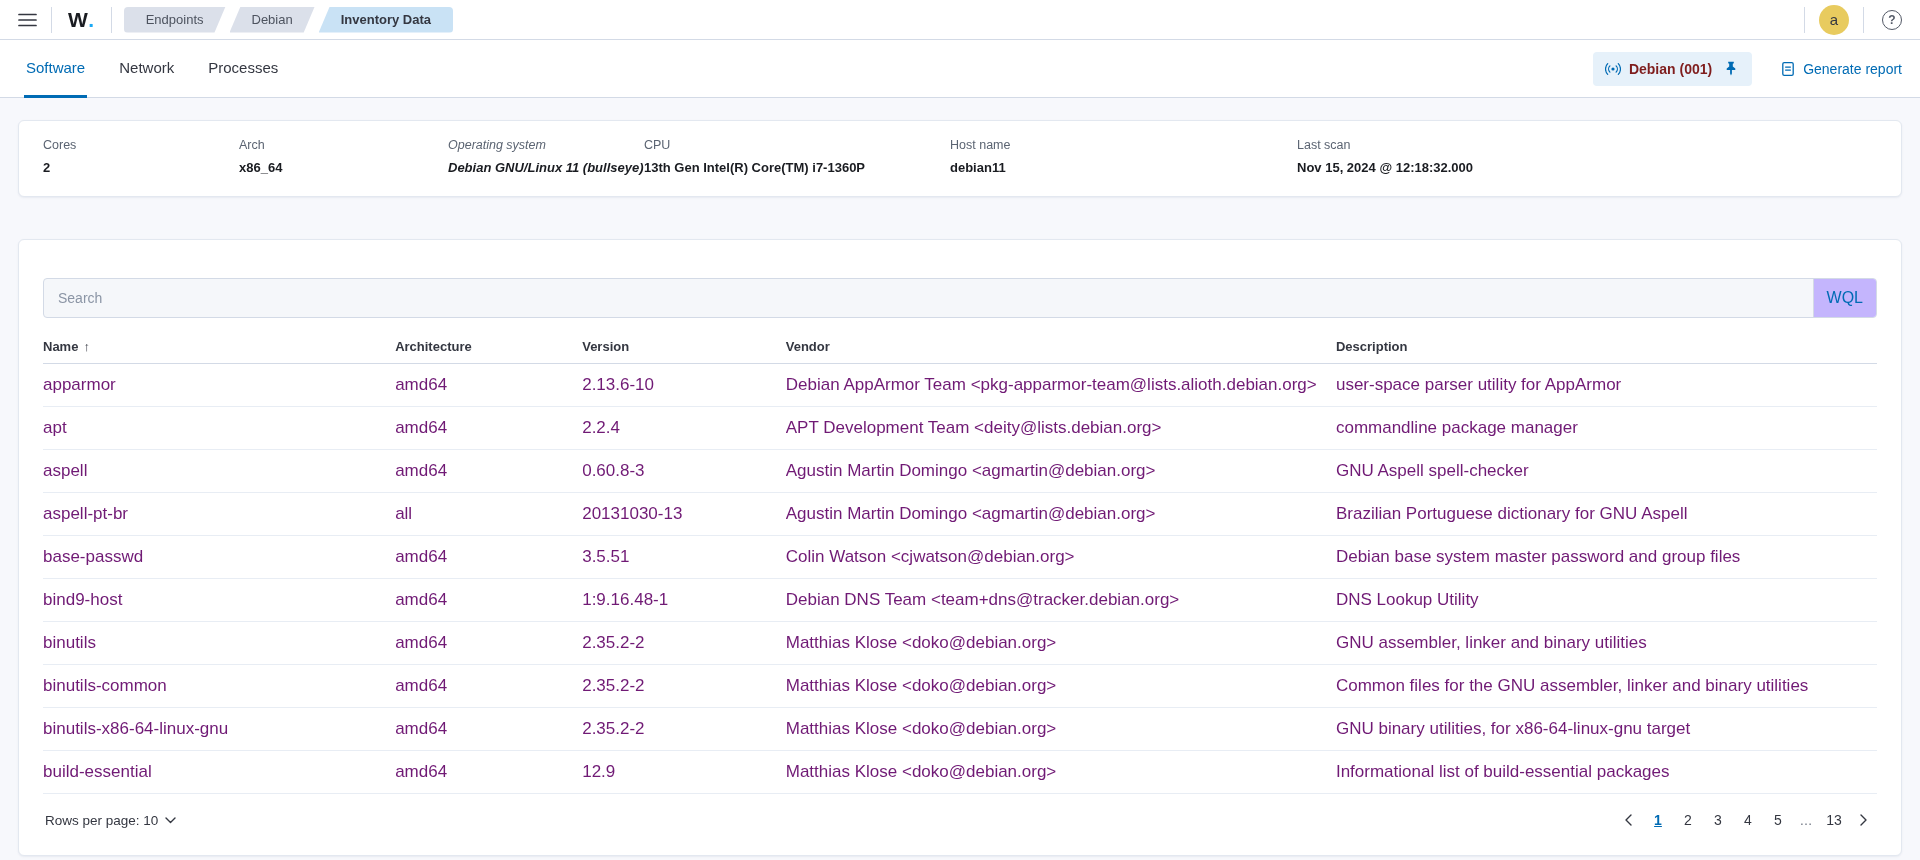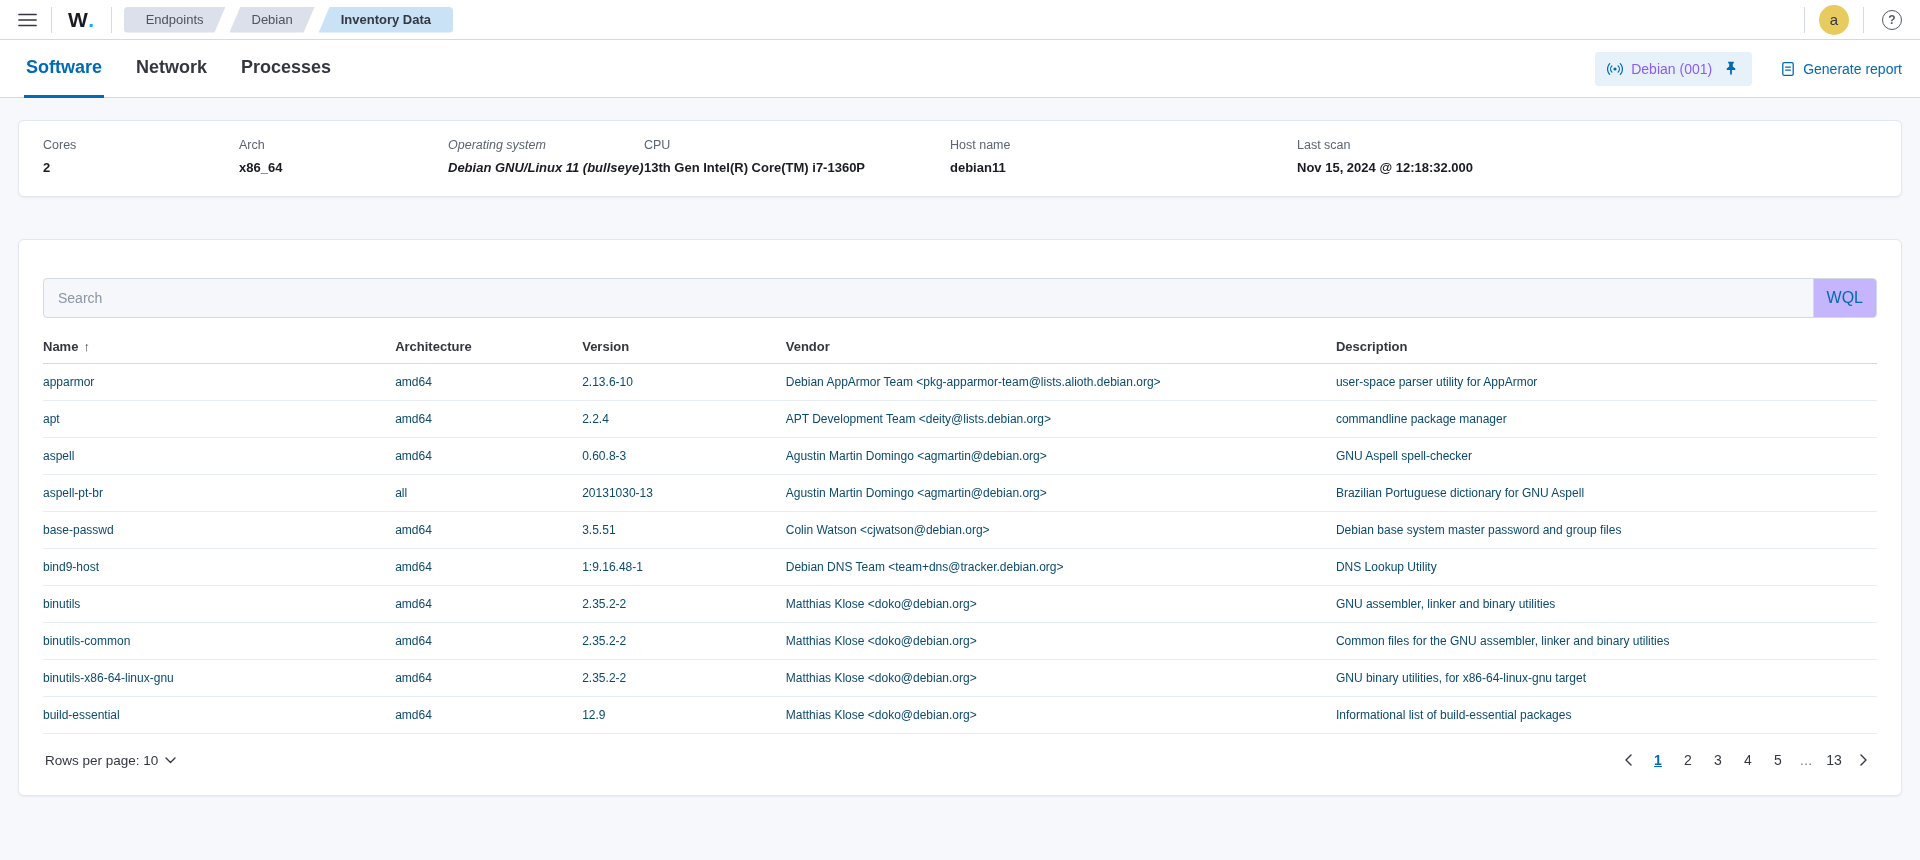--- a/index.html
+++ b/index.html
@@ -43,29 +43,29 @@
   }
   .help-icon::after { content: "?"; font-size: 12px; font-weight: 700; color: #535966; }
 
   
   .tabsbar {
     height: 58px; background: #fff; border-bottom: 1px solid #d3dae6;
     display: flex; align-items: stretch; padding: 0 18px 0 24px;
   }
   .tabs { display: flex; align-items: stretch; gap: 30px; }
   .tab {
-    display: flex; align-items: center; font-size: 18px; color: #343741;
-    border-bottom: 3px solid transparent; padding: 0 2px; margin-bottom: -1px; font-weight: bold;
+    display: flex; align-items: center; font-size: 15px; color: #343741;
+    border-bottom: 3px solid transparent; padding: 0 2px; margin-bottom: -1px;
   }
   .tab.active { color: #006bb4; border-bottom-color: #006bb4; }
   .tabsbar .spacer { flex: 1; }
   .tabsbar-right { display: flex; align-items: center; gap: 28px; }
   .agent-chip {
     display: flex; align-items: center; gap: 8px; background: #e6f1fa;
-    border-radius: 4px; height: 34px; padding: 0 12px; color: #8b5cf6; font-size: 14px;
+    border-radius: 4px; height: 34px; padding: 0 12px; color: #7f1d1d; font-size: 14px; font-weight: bold;
   }
   .agent-chip .label { cursor: pointer; }
   .pin-btn { display: flex; align-items: center; padding: 2px; margin-left: 2px; }
   .link-btn { display: flex; align-items: center; gap: 7px; color: #006bb4; font-size: 14px; }
 
   
   .content { padding: 22px 18px 0; }
 
   .info-card {
     background: #fff; border: 1px solid #e3e8f0; border-radius: 6px;
@@ -112,21 +112,21 @@
   .pkg-table col.c2 { width: 10.2%; }
   .pkg-table col.c3 { width: 11.1%; }
   .pkg-table col.c4 { width: 30.0%; }
   .pkg-table col.c5 { width: 29.5%; }
   .pkg-table th {
     text-align: left; font-size: 13px; font-weight: 700; color: #343741;
     padding: 9px 8px 9px 0; border-bottom: 1px solid #d3dae6; cursor: pointer; white-space: nowrap;
   }
   .pkg-table th .sort-arrow { margin-left: 5px; font-weight: 400; }
   .pkg-table td {
-    font-size: 12px; color: #0c4a6e; padding: 11px 8px 11px 0;
+    font-size: 17px; color: #701a75; padding: 11px 8px 11px 0;
     border-bottom: 1px solid #e8edf4; white-space: nowrap; overflow: hidden; text-overflow: ellipsis;
   }
 
   .pkg-footer { display: flex; align-items: center; justify-content: space-between; margin-top: 13px; }
   .rows-btn { display: flex; align-items: center; gap: 7px; font-size: 13.5px; color: #343741; padding: 4px 2px; }
   .pagination { display: flex; align-items: center; gap: 4px; }
   .page-btn {
     min-width: 26px; height: 26px; font-size: 14px; color: #343741;
     display: flex; align-items: center; justify-content: center; border-radius: 3px;
   }

